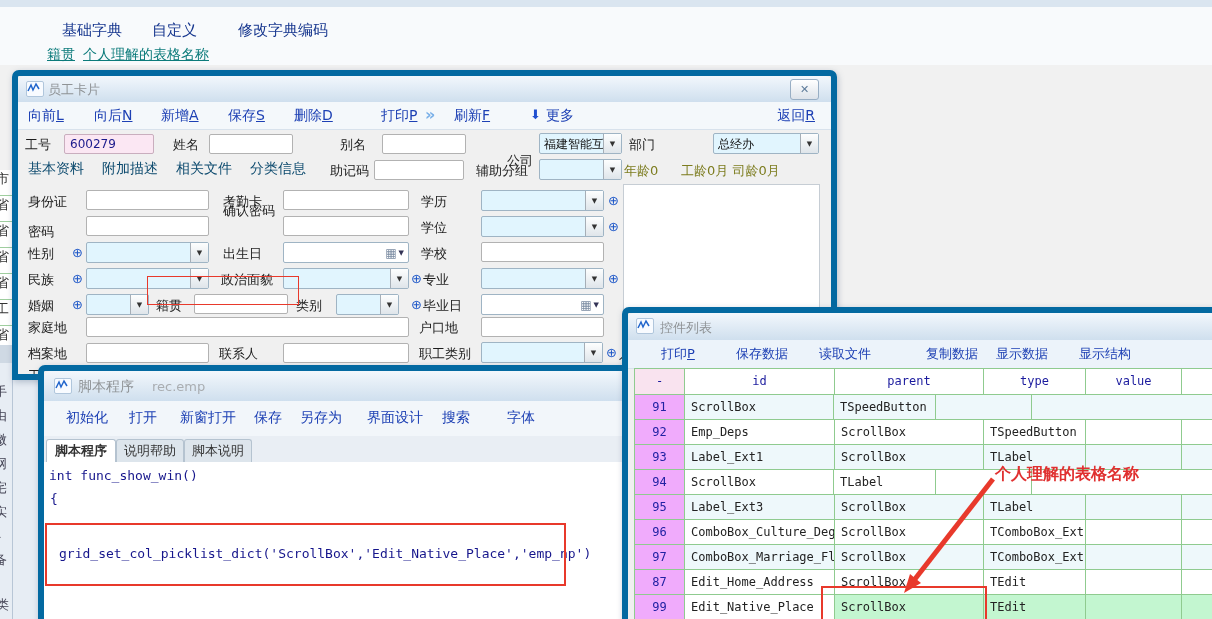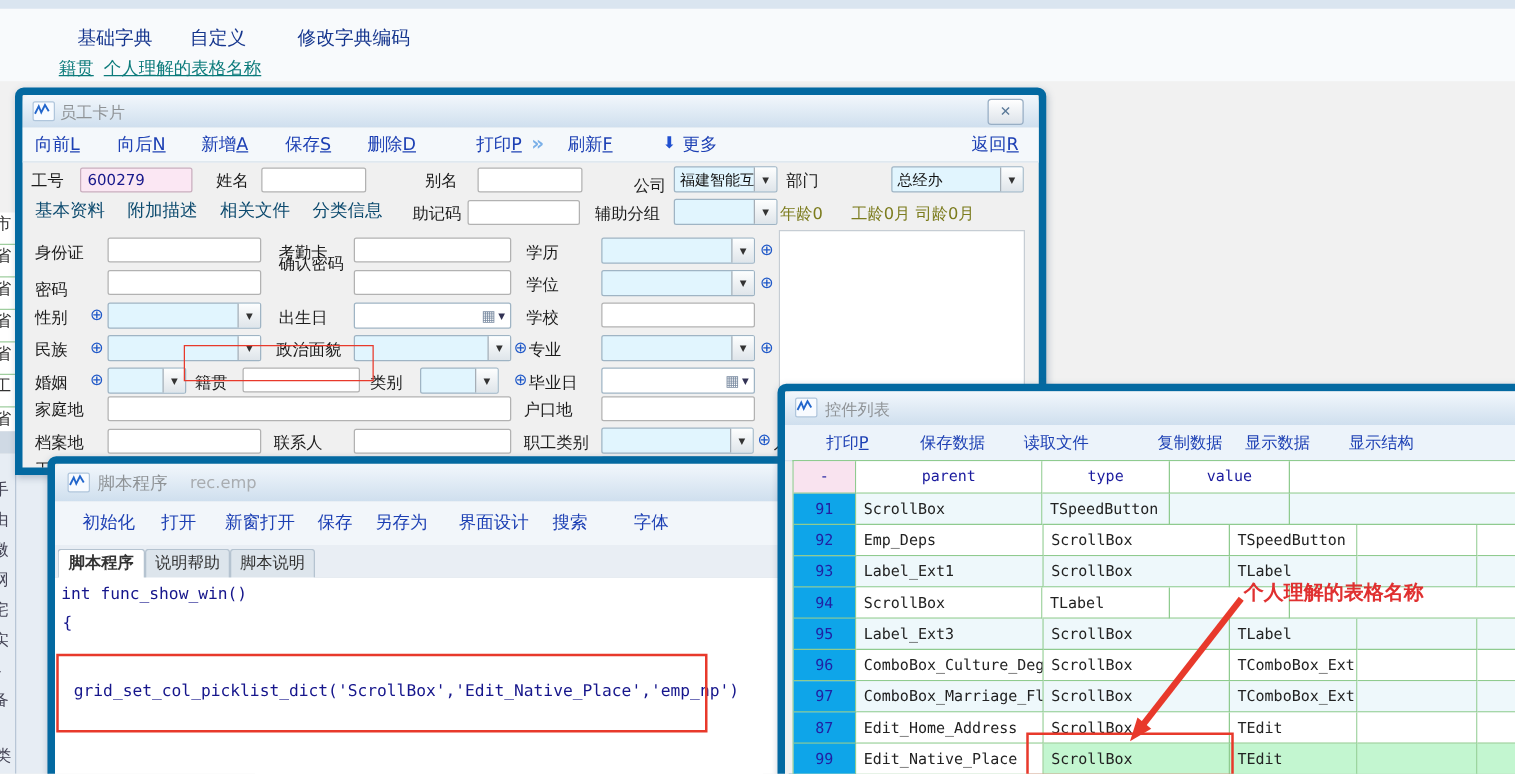--- a/index.html
+++ b/index.html
@@ -27,21 +27,21 @@
   .dp .da{font-size:7px;color:#335;margin-right:4px;cursor:pointer}
   .plus{position:absolute;color:#1f58c8;font-size:13px;line-height:13px}
   .tab-link{position:absolute;color:#0c4a6e;font-size:14px;cursor:pointer;white-space:nowrap}
   .olive{position:absolute;color:#7c7c1e;font-size:13px;white-space:nowrap}
   
   .tcell{box-sizing:border-box;border-right:1px solid #8fcb8f;border-bottom:1px solid #8fcb8f;
          font-family:"DejaVu Sans Mono","Liberation Mono",monospace;font-size:12px;
          overflow:hidden;white-space:nowrap}
   .trow{display:flex;height:25px;line-height:24px}
   .thead{height:26px;line-height:25px}
-  .c-num{width:50px;text-align:center;color:#2121a3;background:#0ea5e9}
+  .c-num{width:50px;text-align:center;color:#2121a3;background:#f0abfc}
   .c-id{width:150px;padding-left:6px;background:#fff}
   .c-parent{width:149px;padding-left:6px;background:#fff}
   .c-type{width:102px;padding-left:6px;background:#fff}
   .c-value{width:96px;background:#fff}
   .c-extra{flex:1;background:#fff}
   .hd{background:#fff;color:#1b1b9e;text-align:center;padding-left:0}
   .hd-num{background:#f9e3ef;color:#1b1b9e}
   .tint .c-id,.tint .c-parent,.tint .c-type,.tint .c-value,.tint .c-extra{background:#eef8fb}
   .grn{background:#c3f6d0 !important}
   .redbox{position:absolute;border:2px solid #e8392b;z-index:45;pointer-events:none}
@@ -114,21 +114,21 @@
   <span class="abs" style="left:512px;top:31px;color:#2050d0;font-size:13px">⬇</span>
   <span class="abs tlink" style="left:528px;top:31px">更多</span>
   <span class="abs tlink" style="right:16px;top:31px"><span>返回</span><span class="hk">R</span></span>
 
   <div class="lbl" style="left:7px;top:60px">工号</div>
   <div class="inp" style="left:46px;top:58px;width:90px;background:#fbe7f3;border-color:#c9aebe;color:#1a1a8c;font-size:12px;padding:2px 0 0 5px">600279</div>
   <div class="lbl" style="left:155px;top:60px">姓名</div>
   <div class="inp" style="left:191px;top:58px;width:84px"></div>
   <div class="lbl" style="left:322px;top:60px">别名</div>
   <div class="inp" style="left:364px;top:58px;width:84px"></div>
-  <div class="lbl" style="left:489px;top:64px">公司</div>
+  <div class="lbl" style="left:489px;top:76px">公司</div>
   <div class="dd" style="left:521px;top:57px;width:83px">
     <div class="dd-text">福建智能互联网有限公司</div>
       <div class="dd-btn">▼</div>
   </div>
   <div class="lbl" style="left:611px;top:60px">部门</div>
   <div class="dd" style="left:695px;top:57px;width:106px">
     <div class="dd-text">总经办</div>
       <div class="dd-btn">▼</div>
   </div>
 
@@ -297,20 +297,21 @@
   <span class="abs tlink" style="left:33px;top:32px;font-size:13px"><span>打印</span><span class="hk">P</span></span>
   <span class="abs tlink" style="left:108px;top:32px;font-size:13px">保存数据</span>
   <span class="abs tlink" style="left:191px;top:32px;font-size:13px">读取文件</span>
   <span class="abs tlink" style="left:298px;top:32px;font-size:13px">复制数据</span>
   <span class="abs tlink" style="left:368px;top:32px;font-size:13px">显示数据</span>
   <span class="abs tlink" style="left:451px;top:32px;font-size:13px">显示结构</span>
 
   <div class="abs" style="left:6px;top:55px;width:588px;border-top:1px solid #8fcb8f;border-left:1px solid #8fcb8f">
     <div class="trow thead">
       <div class="tcell c-num hd-num">-</div>
+      <div class="tcell c-id hd">id</div>
       <div class="tcell c-parent hd">parent</div>
       <div class="tcell c-type hd">type</div>
       <div class="tcell c-value hd">value</div>
       <div class="tcell c-extra hd"></div>
     </div>
     <div class="trow tint">
       <div class="tcell c-num">91</div>
       <div class="tcell c-parent">ScrollBox</div>
         <div class="tcell c-type">TSpeedButton</div>
       <div class="tcell c-value"></div>

